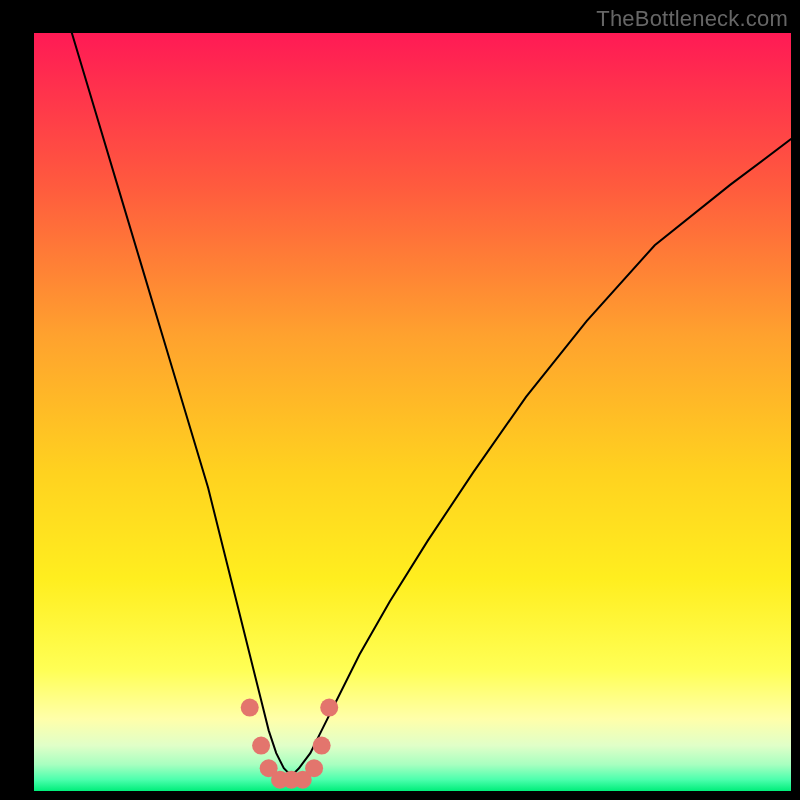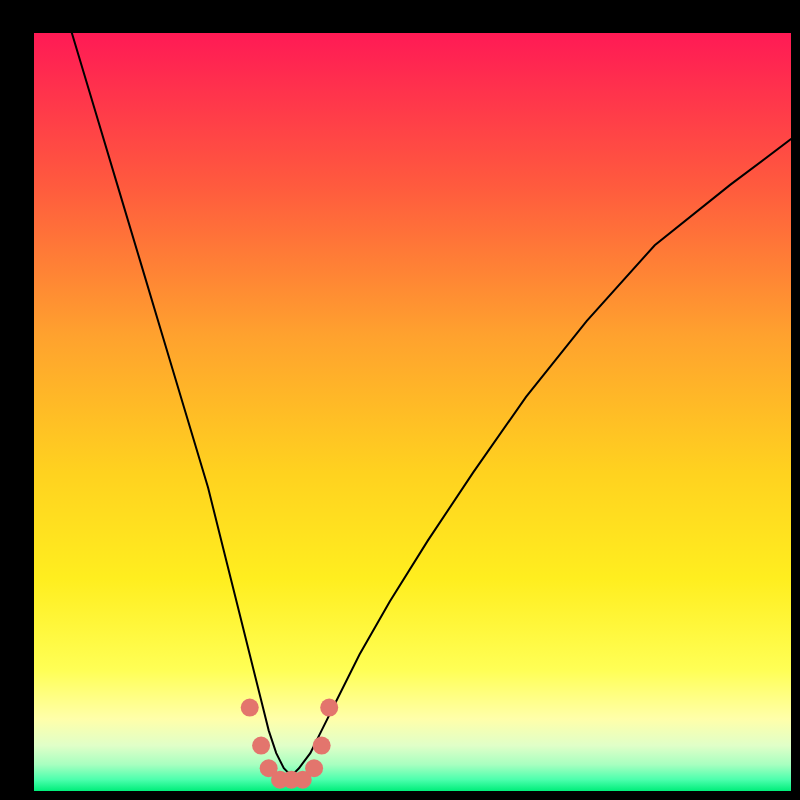--- a/index.html
+++ b/index.html
@@ -71,14 +71,15 @@
           <circle cx="246.03" cy="746.63" r="9" fill="#e3756d"></circle>
           <circle cx="257.38" cy="746.63" r="9" fill="#e3756d"></circle>
           <circle cx="268.74" cy="746.63" r="9" fill="#e3756d"></circle>
           <circle cx="280.09" cy="735.26" r="9" fill="#e3756d"></circle>
           <circle cx="287.66" cy="712.52" r="9" fill="#e3756d"></circle>
           <circle cx="295.23" cy="674.62" r="9" fill="#e3756d"></circle>
         </g>
     </svg>
   </div>
 
+  <div class="watermark">TheBottleneck.com</div>
 
 </div>
 
 </body></html>

